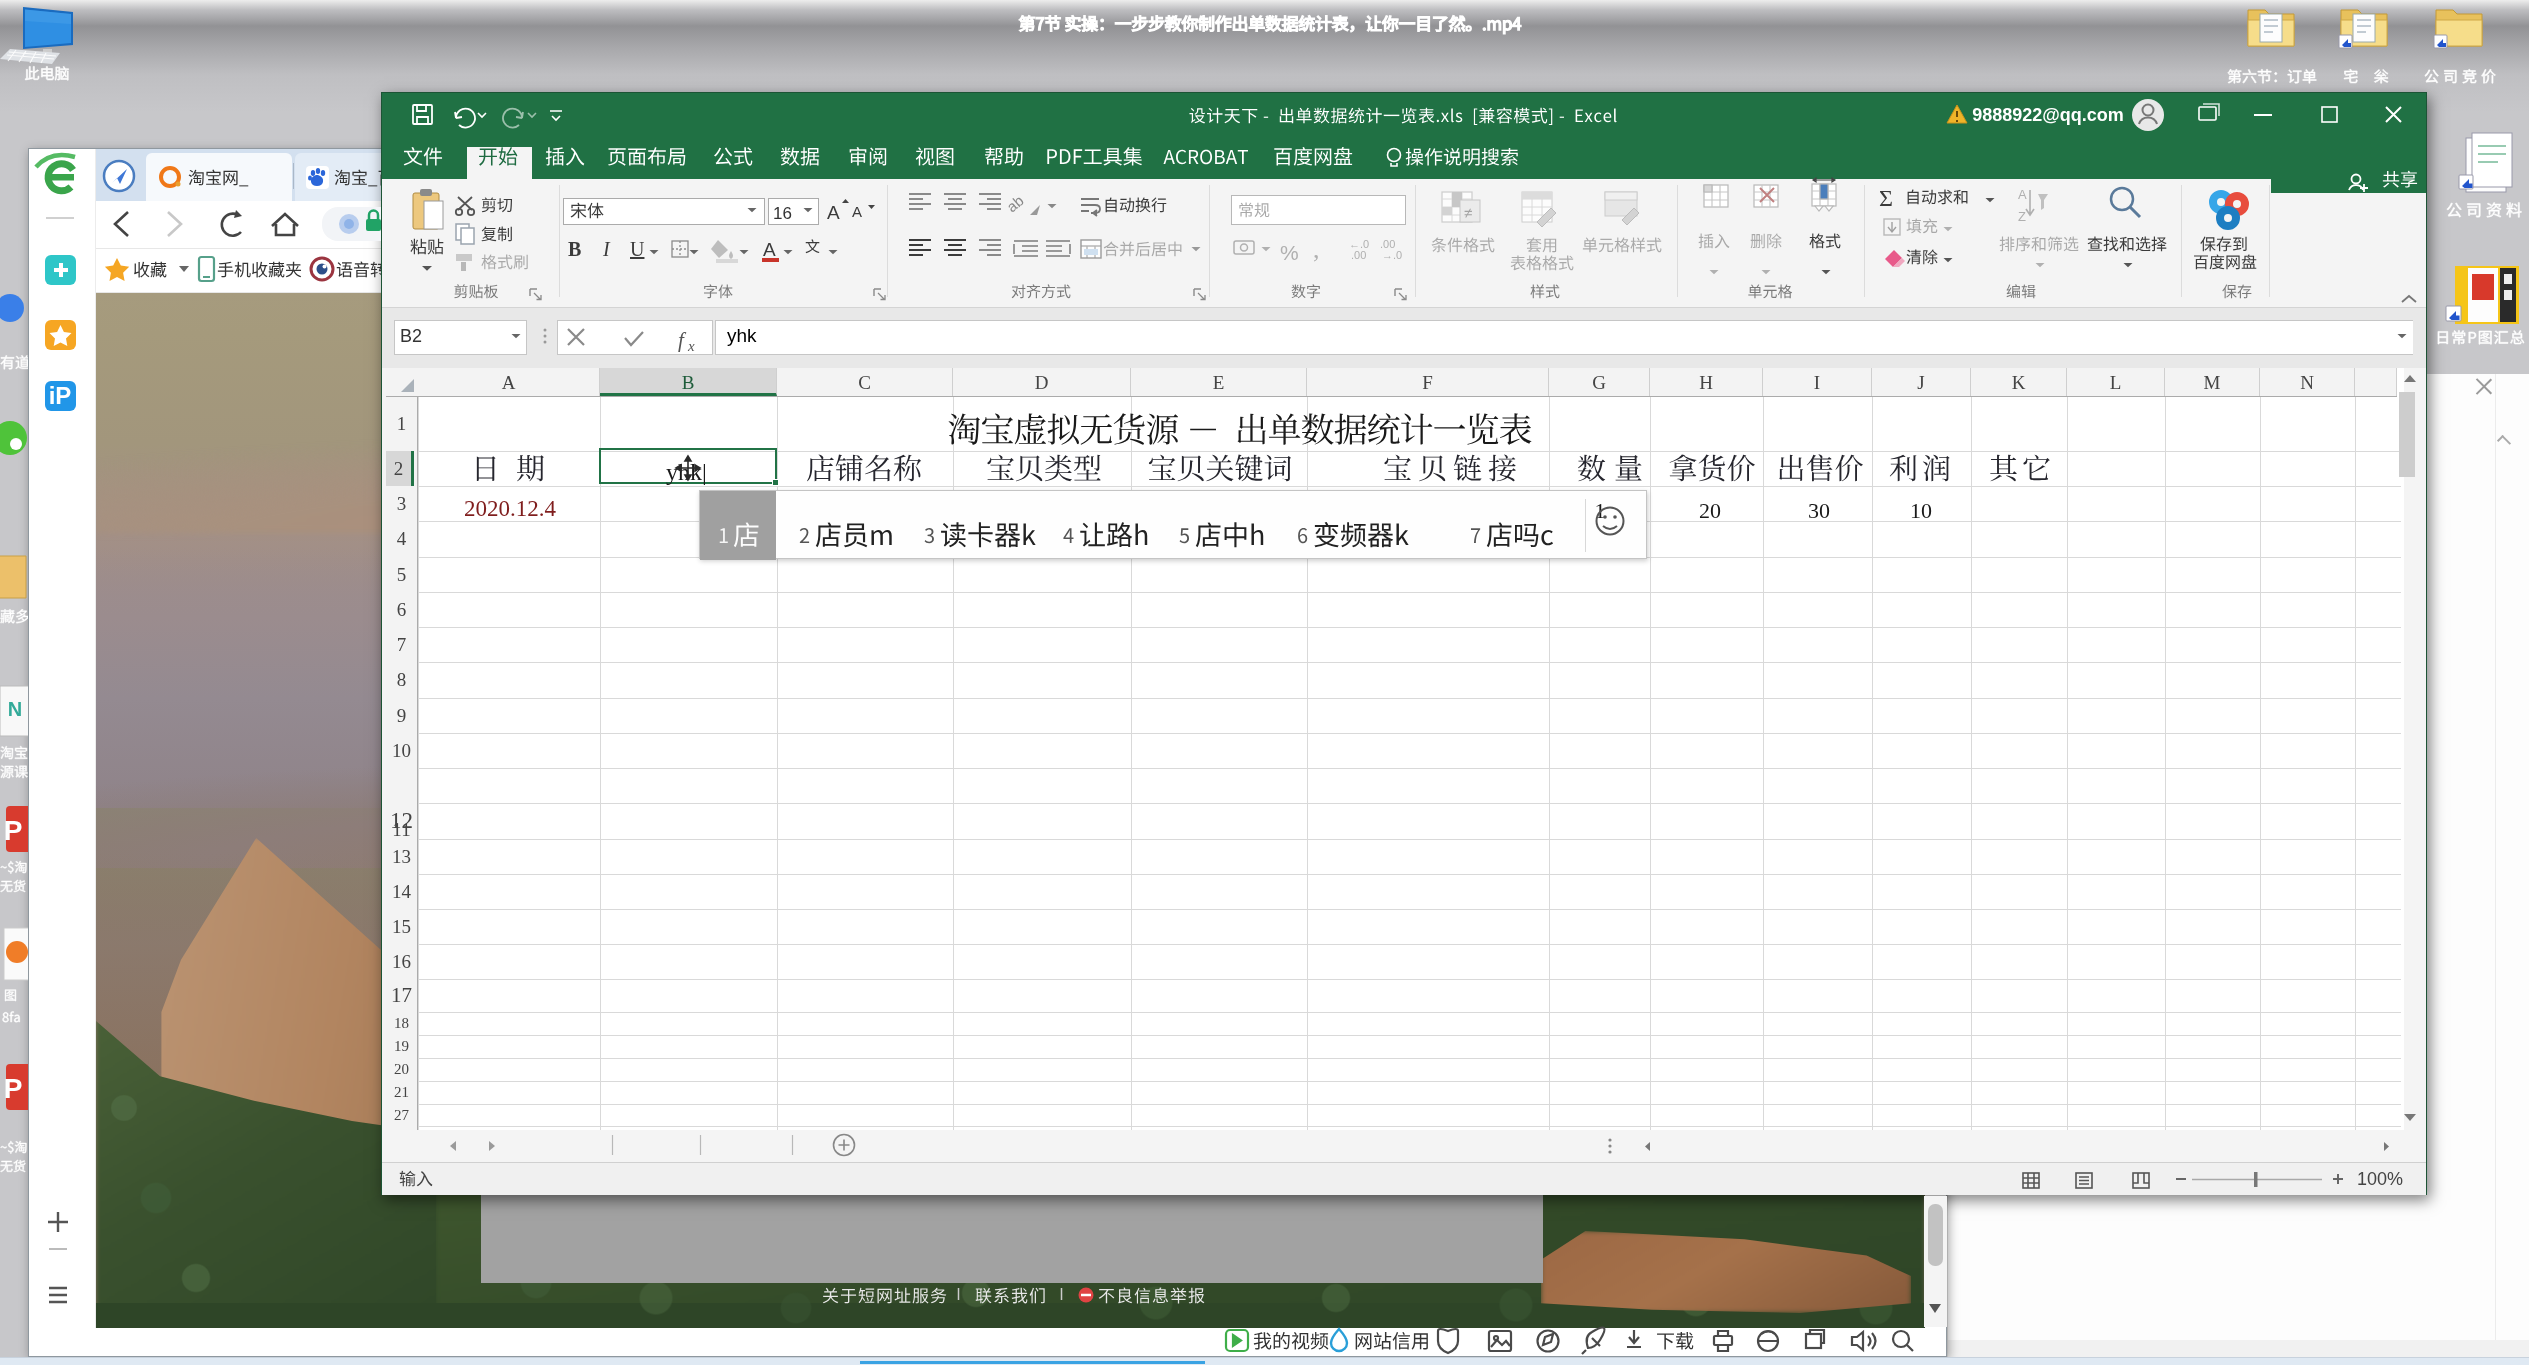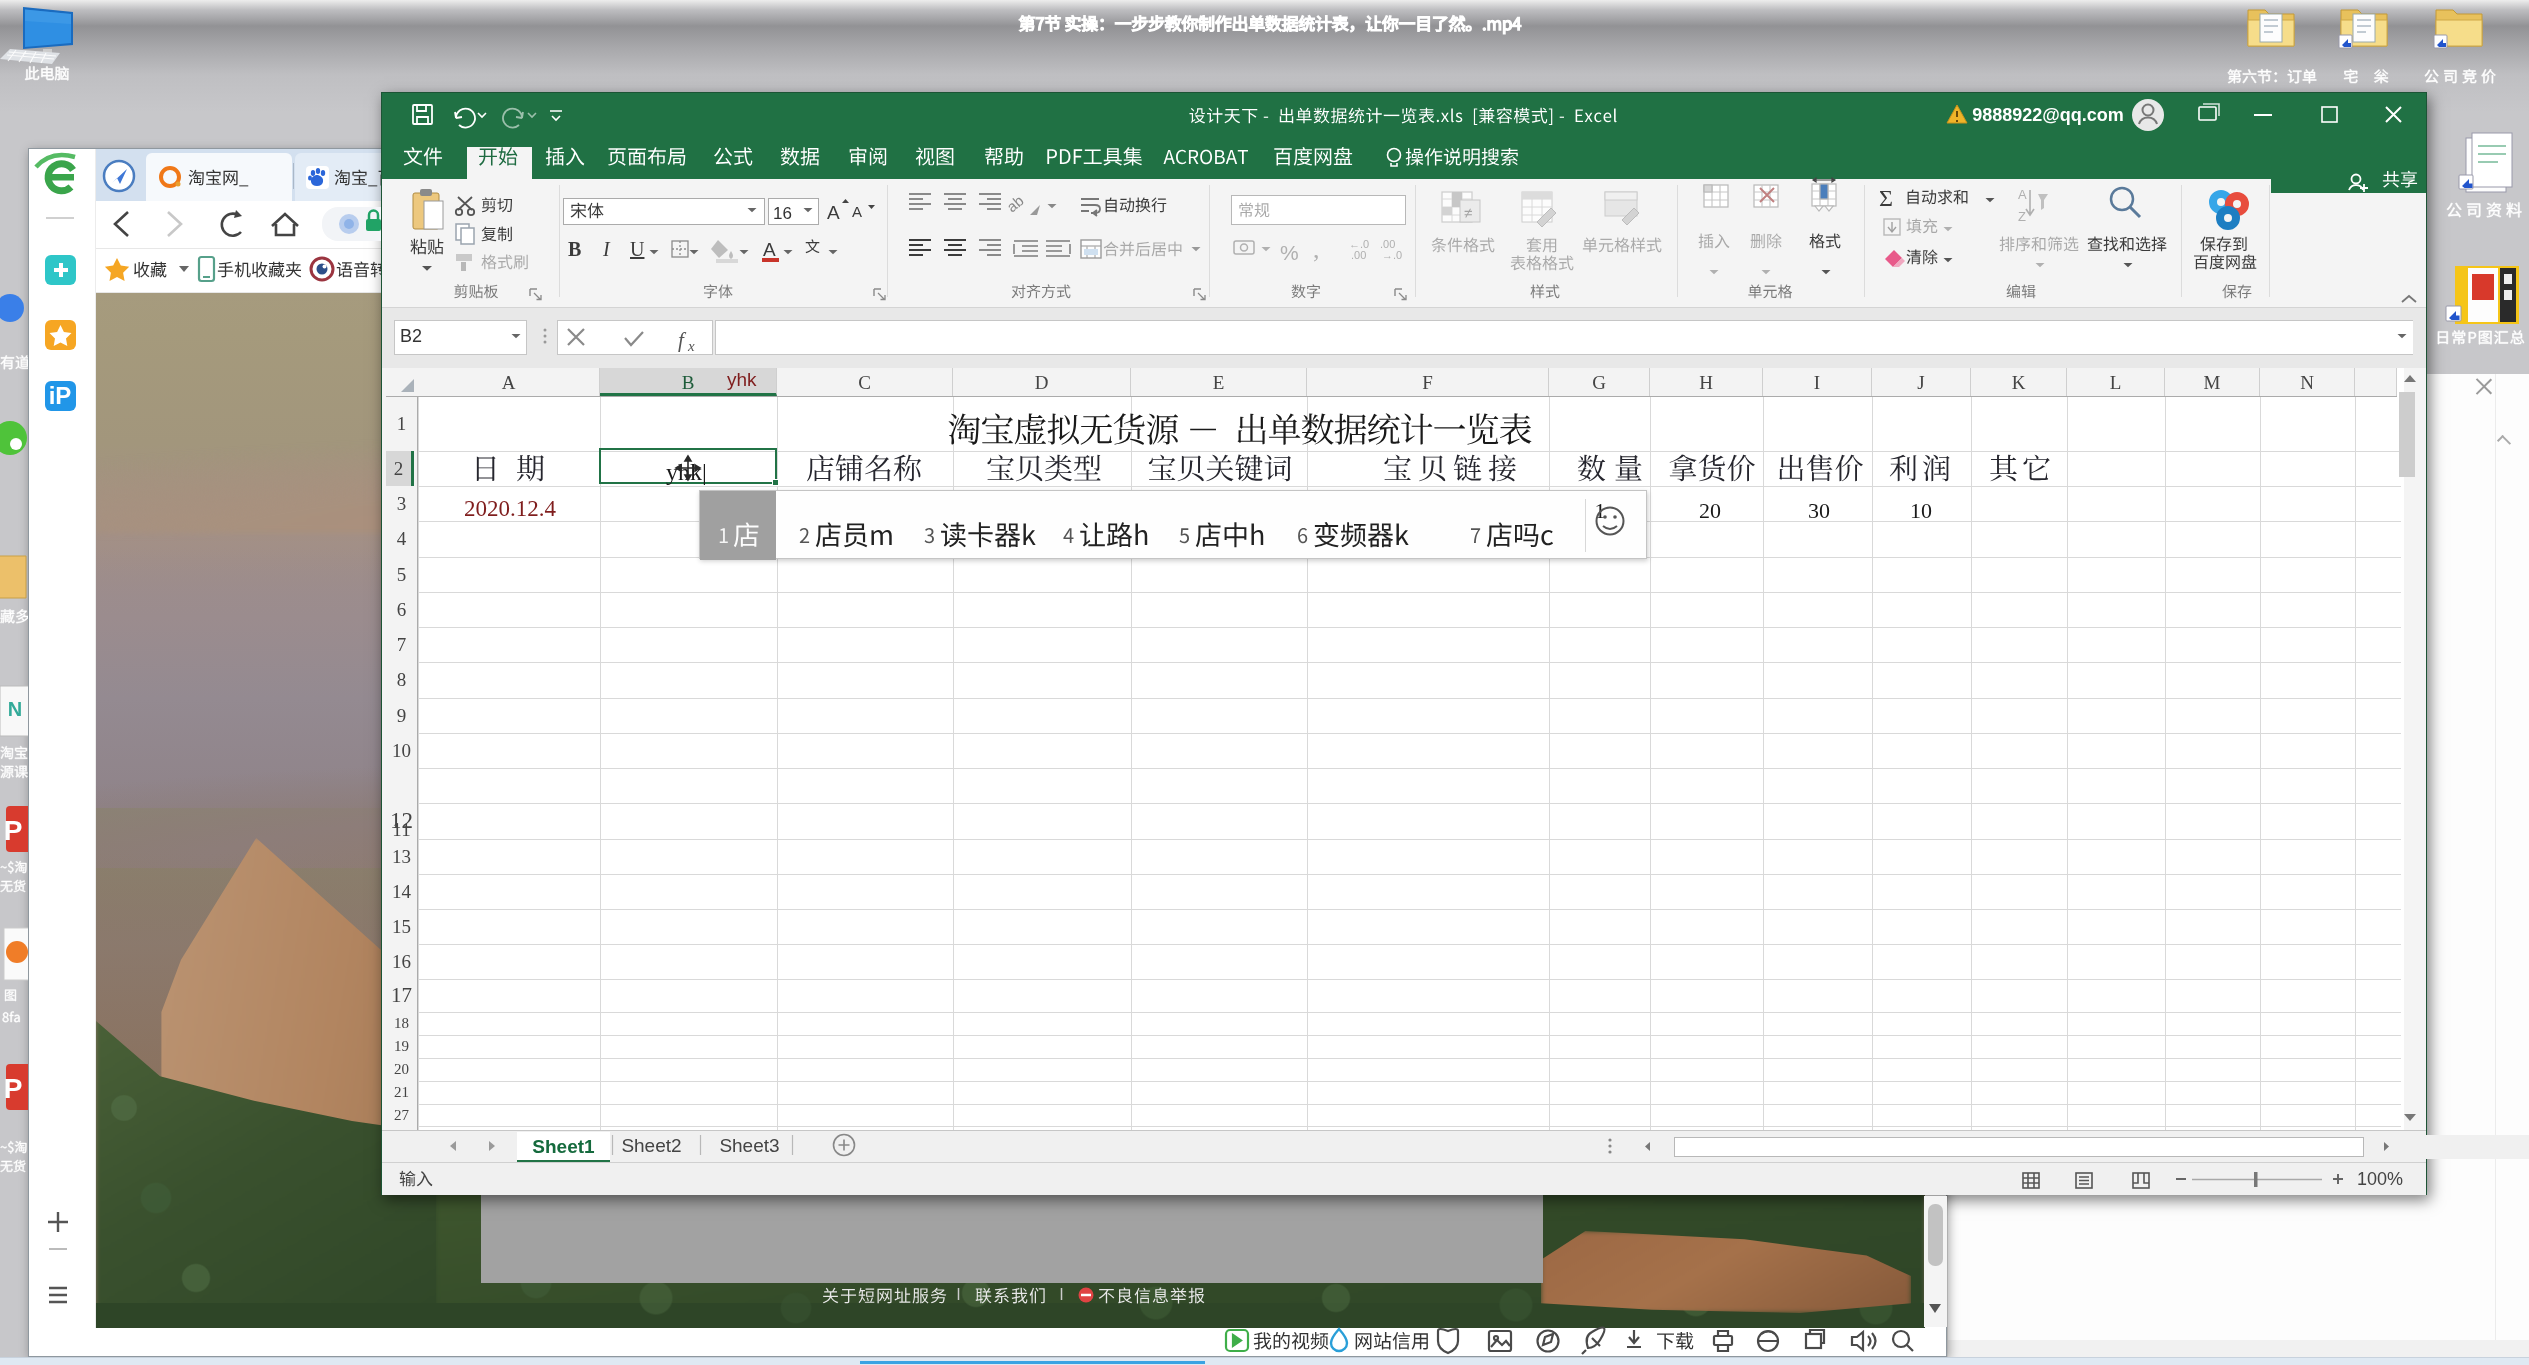--- a/index.html
+++ b/index.html
@@ -205,42 +205,34 @@
       <div class="rh" style="top:506px;height:35px;font-size:19px;line-height:35px;">14</div>
       <div class="rh" style="top:541px;height:35px;font-size:19px;line-height:35px;">15</div>
       <div class="rh" style="top:576px;height:35px;font-size:19px;line-height:35px;">16</div>
       <div class="rh" style="top:611px;height:33px;font-size:21px;line-height:33px;">17</div>
       <div class="rh" style="top:644px;height:23px;font-size:15px;line-height:23px;">18</div>
       <div class="rh" style="top:667px;height:23px;font-size:15px;line-height:23px;">19</div>
       <div class="rh" style="top:690px;height:23px;font-size:15px;line-height:23px;">20</div>
       <div class="rh" style="top:713px;height:23px;font-size:15px;line-height:23px;">21</div>
       <div class="rh" style="top:736px;height:22px;font-size:15px;line-height:22px;">27</div>
     </div>
-  <div class="ab" id="xsheet">
-    <div class="ab shtab" id="sh1">Sheet1</div>
-    <div class="ab shtab" id="sh2">Sheet2</div>
-    <div class="ab shtab" id="sh3">Sheet3</div>
-    <div class="ab" id="hsb">
-        <div class="ab" id="hsbthumb"></div>
-      </div>
-  </div>
   <div class="ab" id="xstatus"></div>
   <div class="ab" id="selB2">
       <div class="fh"></div>
     </div>
   <div class="ab" id="imew">
       <div class="ab" id="imehl"></div>
       <div class="ab" id="imediv"></div>
     </div>
 </div>
 <div class="ab" id="taskbar"></div>
 <div class="ab" id="taskblue"></div>
 <div class="t" style="left:2048px;top:105px;font-size:18px;color:#fff;font-family:'Liberation Sans',sans-serif;font-weight:bold;transform:translateX(-50%);">9888922@qq.com</div>
 <div class="t" style="left:400px;top:326px;font-size:18px;color:#333;font-family:Liberation Sans, sans-serif;font-weight:normal;">B2</div>
-<div class="t" style="left:727px;top:325px;font-size:19px;color:#7f1d1d;font-family:'Liberation Sans',sans-serif;font-weight:normal;margin-top:44px;">yhk</div>
+<div class="t" style="left:727px;top:325px;font-size:19px;color:#000000;font-family:'Liberation Sans',sans-serif;font-weight:normal;">yhk</div>
 <div class="t" style="left:773px;top:204px;font-size:17px;color:#333;font-family:'Liberation Sans',sans-serif;font-weight:normal;">16</div>
 <div class="t" style="left:568px;top:238px;font-size:20px;color:#3b3b3b;font-family:'Liberation Serif',serif;font-weight:bold;">B</div>
 <div class="t" style="left:603px;top:238px;font-size:20px;color:#3b3b3b;font-family:'Liberation Serif',serif;font-weight:normal;font-style:italic;">I</div>
 <div class="t" style="left:630px;top:238px;font-size:20px;color:#3b3b3b;font-family:'Liberation Serif',serif;font-weight:normal;text-decoration:underline;">U</div>
 <div class="t" style="left:510px;top:496px;font-size:23px;color:#7f1d1d;font-family:'Liberation Serif',serif;font-weight:normal;transform:translateX(-50%);">2020.12.4</div>
 <div class="t" style="left:1600px;top:498px;font-size:22px;color:#1a1a1a;font-family:'Liberation Serif',serif;font-weight:normal;transform:translateX(-50%);">1</div>
 <div class="t" style="left:1710px;top:498px;font-size:22px;color:#1a1a1a;font-family:'Liberation Serif',serif;font-weight:normal;transform:translateX(-50%);">20</div>
 <div class="t" style="left:1819px;top:498px;font-size:22px;color:#1a1a1a;font-family:'Liberation Serif',serif;font-weight:normal;transform:translateX(-50%);">30</div>
 <div class="t" style="left:1921px;top:498px;font-size:22px;color:#1a1a1a;font-family:'Liberation Serif',serif;font-weight:normal;transform:translateX(-50%);">10</div>
 <div class="t" style="left:666px;top:459px;font-size:24px;color:#1a1a1a;font-family:'Liberation Serif',serif;font-weight:normal;">yhk|</div>

